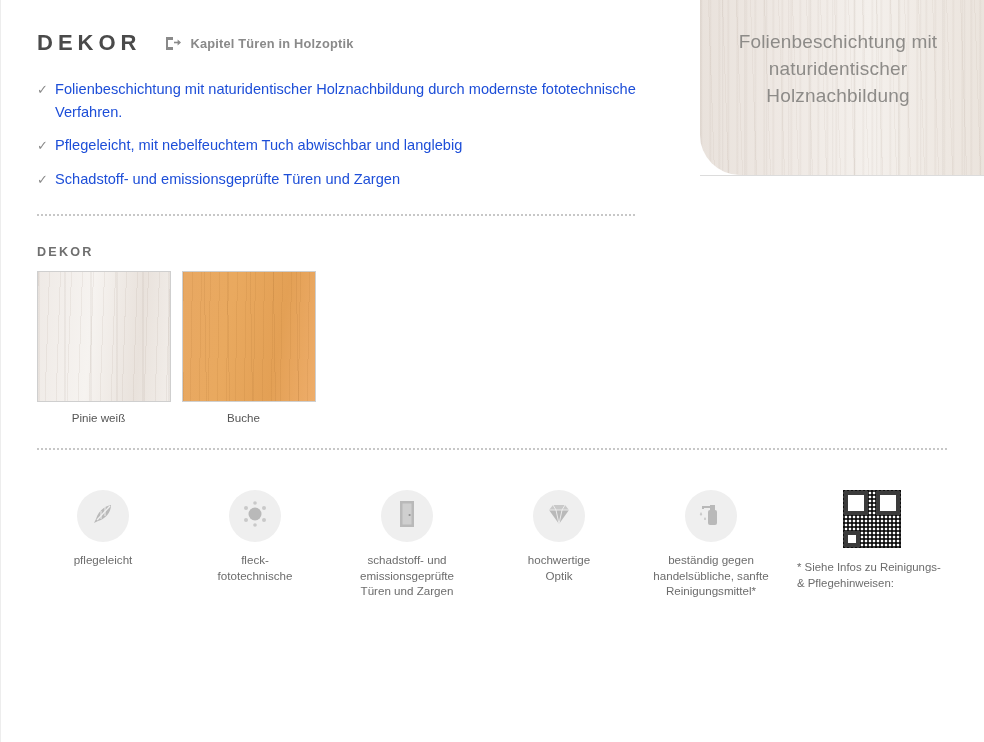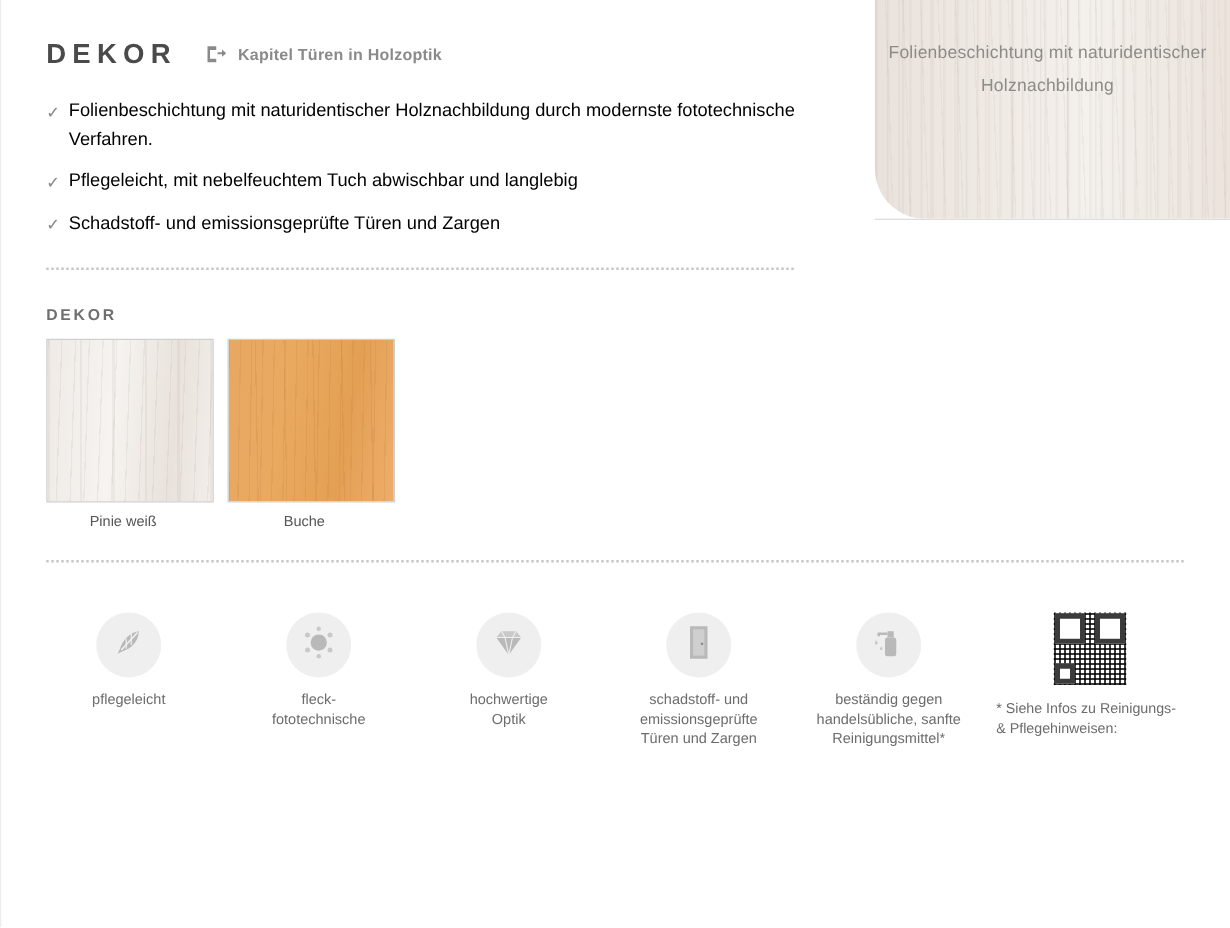--- a/index.html
+++ b/index.html
@@ -43,21 +43,21 @@
       repeating-linear-gradient(88deg,
         rgba(150,128,110,0.07) 0 1px,
         rgba(255,255,255,0) 1px 14px);
   }
   .wood-caption {
     position: absolute;
     top: 28px;
     left: 710px;
     width: 256px;
     text-align: center;
-    font-size: 14px;
+    font-size: 19px;
     line-height: 27px;
     color: #8d8b88;
     letter-spacing: .2px;
   }
   .panel-divider{
     position:absolute;
     left:700px; top:175px; width:284px; height:1px;
     background:#dcdcdc;
   }
 
@@ -110,21 +110,21 @@
     color: #8a8a8a;
     font-size: 13px;
     width: 18px;
     flex: 0 0 18px;
     line-height: 22px;
     padding-top: 1px;
   }
   .bullet-text {
     font-size: 14.6px;
     line-height: 22.5px;
-    color: #000000;
+    color: #1d4ed8;
   }
 
   .dotted {
     position: absolute;
     height: 2px;
     border-top: 2px dotted #c7c7c7;
   }
   .dotted-1 { left: 37px; top: 214px; width: 598px; }
   .dotted-2 { left: 37px; top: 448px; width: 910px; }
 
@@ -341,45 +341,45 @@
         </svg>
       </span>
     </div>
     <div class="feature-label">fleck-
 fototechnische</div>
   </div>
 
   <div class="feature">
     <div class="circle">
       <span>
+        <svg width="24" height="30" viewBox="0 0 24 30">
+          <rect x="5" y="2" width="14" height="26" fill="#b9b9b9"></rect>
+          <rect x="7.5" y="4.5" width="9" height="21" fill="#cfcfcf"></rect>
+          <circle cx="14.6" cy="16" r="1.1" fill="#8f8f8f"></circle>
+        </svg>
+      </span>
+    </div>
+    <div class="feature-label">schadstoff- und
+emissionsgeprüfte
+Türen und Zargen</div>
+  </div>
+
+  <div class="feature">
+    <div class="circle">
+      <span>
         <svg width="28" height="26" viewBox="0 0 28 26">
           <path d="M4 9 L24 9 L14 23 z" fill="#b9b9b9"></path>
           <path d="M4 9 L8 4 L20 4 L24 9 z" fill="#c9c9c9"></path>
           <path d="M8 4 L11 9 L14 23 L17 9 L20 4" stroke="#efefef" stroke-width="0.9" fill="none"></path>
           <path d="M4 9 L24 9" stroke="#efefef" stroke-width="0.9"></path>
         </svg>
       </span>
     </div>
     <div class="feature-label">hochwertige
 Optik</div>
-  </div>
-
-  <div class="feature">
-    <div class="circle">
-      <span>
-        <svg width="24" height="30" viewBox="0 0 24 30">
-          <rect x="5" y="2" width="14" height="26" fill="#b9b9b9"></rect>
-          <rect x="7.5" y="4.5" width="9" height="21" fill="#cfcfcf"></rect>
-          <circle cx="14.6" cy="16" r="1.1" fill="#8f8f8f"></circle>
-        </svg>
-      </span>
-    </div>
-    <div class="feature-label">schadstoff- und
-emissionsgeprüfte
-Türen und Zargen</div>
   </div>
 
   <div class="feature">
     <div class="circle">
       <span>
         <svg width="28" height="28" viewBox="0 0 28 28">
           <rect x="11" y="10" width="9" height="15" rx="2" fill="#b9b9b9"></rect>
           <rect x="13" y="5" width="5" height="5" fill="#b9b9b9"></rect>
           <path d="M13 7 L6 7 L6 9" stroke="#b9b9b9" stroke-width="2" fill="none"></path>
           <path d="M4 12 c-1.6 2.4-1.6 3.6 0 3.6 s1.6-1.2 0-3.6 z" fill="#c9c9c9"></path>

